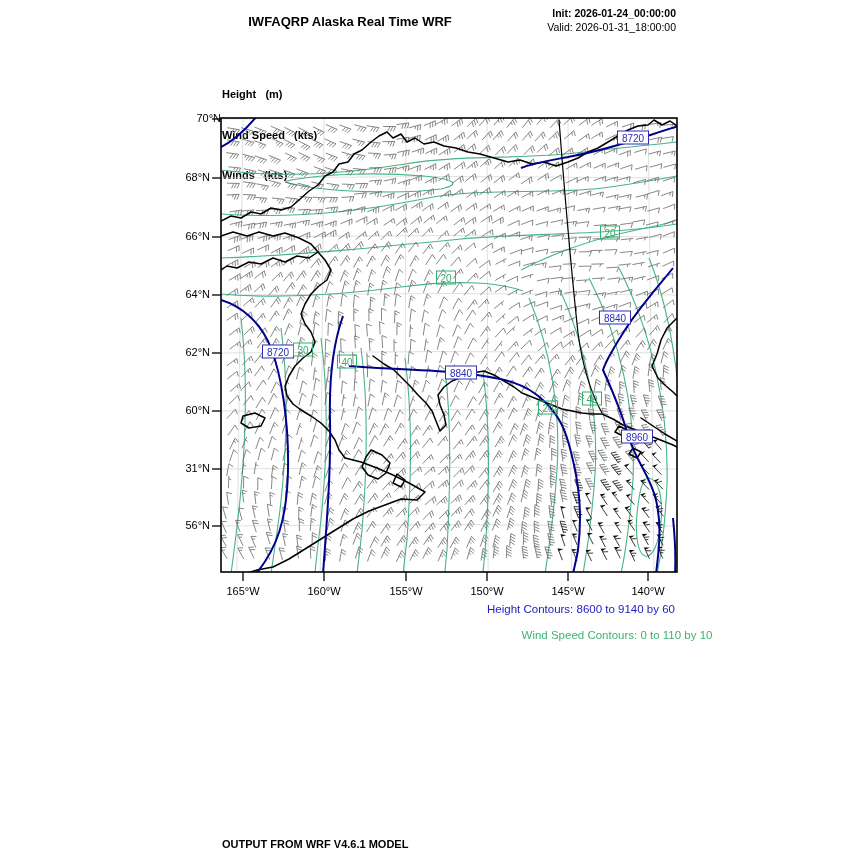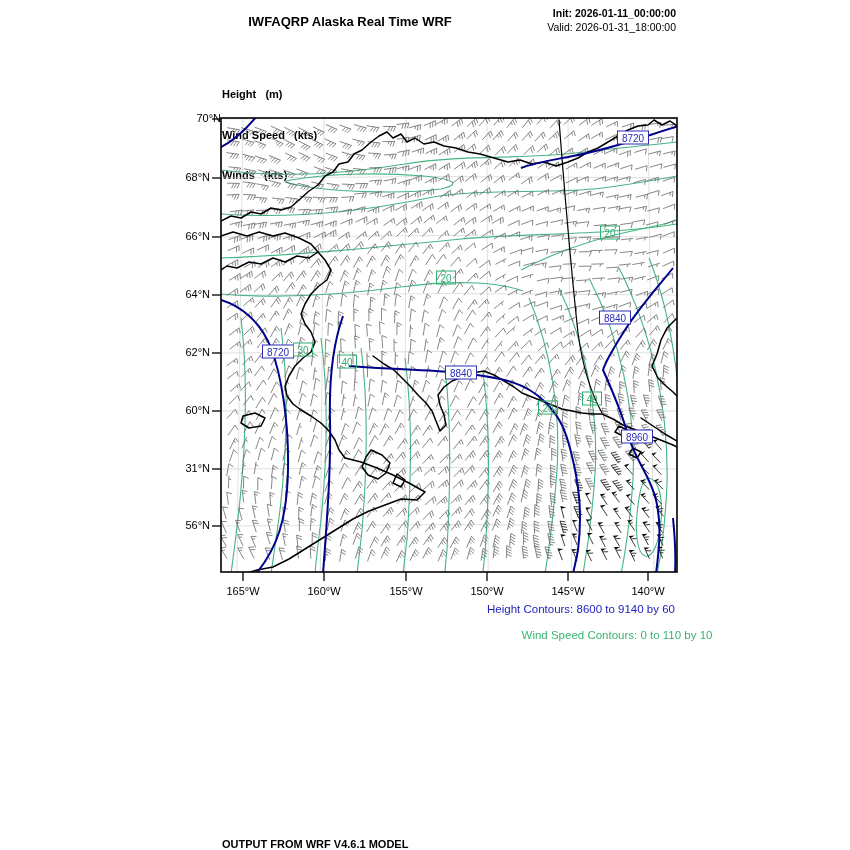--- a/index.html
+++ b/index.html
@@ -16,21 +16,21 @@
   .lonlab{position:absolute;width:60px;text-align:center;font-size:11px;white-space:nowrap;transform:translateX(-50%);}
   .caption{position:absolute;transform:translateX(-50%);font-size:11.5px;white-space:nowrap;}
   #footer{top:809px;left:222px;font-size:11px;line-height:14px;font-weight:bold;white-space:pre;}
 </style>
 </head>
 <body>
 
 <div class="abs" id="page-title">IWFAQRP Alaska Real Time WRF</div>
 
 <div class="abs" id="stamp">
-  <div class="init">Init: 2026-01-11_00:00:00</div>
+  <div class="init">Init: 2026-01-24_00:00:00</div>
   <div class="valid">Valid: 2026-01-31_18:00:00</div>
 </div>
 
 <div class="abs" id="legend">
   <div>Height   (m)</div>
   <div>Wind Speed   (kts)</div>
   <div>Winds   (kts)</div>
 </div>
 
 <div class="abs" id="map-wrap">

